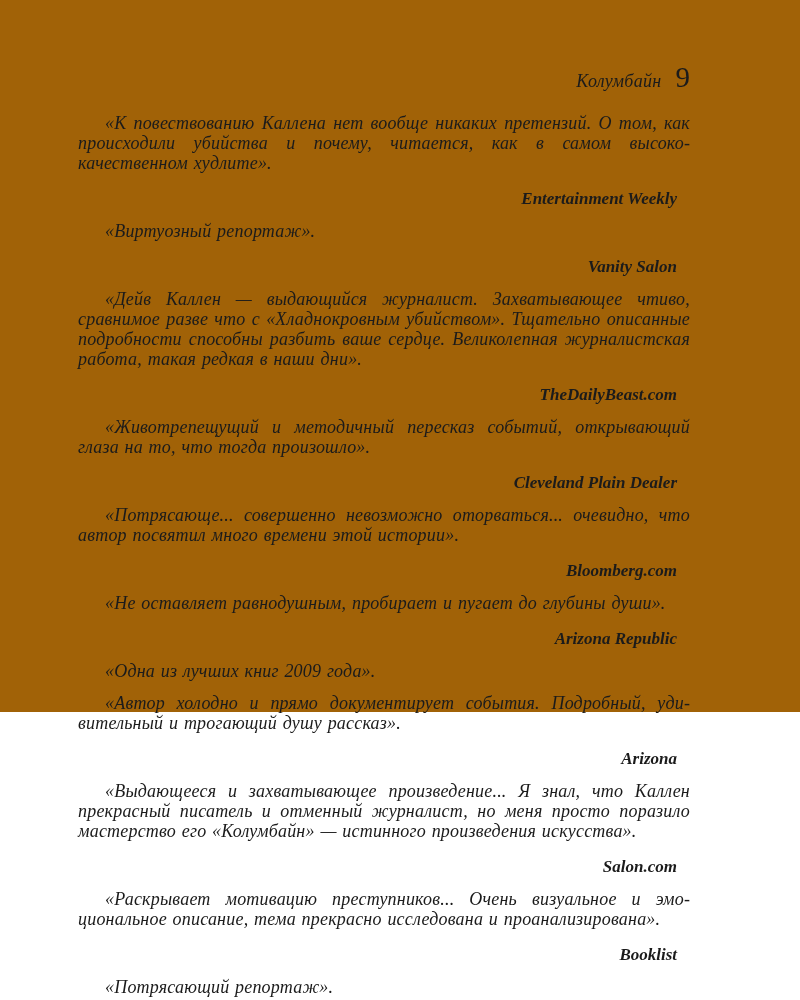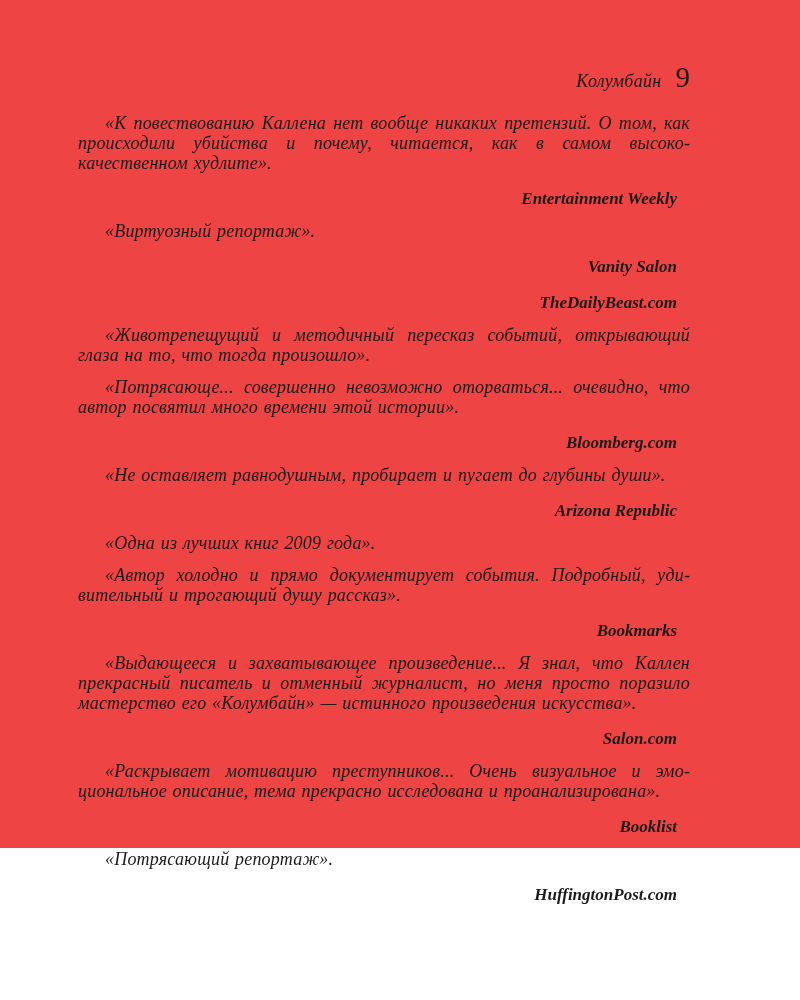--- a/index.html
+++ b/index.html
@@ -10,22 +10,22 @@
   body {
     width: 800px;
     height: 1000px;
     overflow: hidden;
     font-family: "Liberation Serif", "DejaVu Serif", serif;
     color: #1b1b1b;
   }
   .page {
     position: relative;
     width: 800px;
-    height: 848px;
-    background: #ef4444;
+    height: 712px;
+    background: #a16207;
   }
   .content {
     position: absolute;
     top: 64px;
     left: 78px;
     width: 612px;
   }
   .running-header {
     display: flex;
     justify-content: flex-end;
@@ -79,39 +79,41 @@
     <div id="quotes">
         <div class="quote-block">
           <p class="quote-text">«К повествованию Каллена нет вообще никаких претензий. О том, как происходили убийства и почему, читается, как в самом высоко­качественном худлите».</p>
           <p class="attribution">Entertainment Weekly</p>
         </div>
         <div class="quote-block">
           <p class="quote-text">«Виртуозный репортаж».</p>
           <p class="attribution">Vanity Salon</p>
         </div>
         <div class="quote-block">
+          <p class="quote-text">«Дейв Каллен — выдающийся журналист. Захватывающее чтиво, сравнимое разве что с «Хладнокровным убийством». Тщательно опи­санные подробности способны разбить ваше сердце. Великолепная журналистская работа, такая редкая в наши дни».</p>
           <p class="attribution">TheDailyBeast.com</p>
         </div>
         <div class="quote-block">
           <p class="quote-text">«Животрепещущий и методичный пересказ событий, открываю­щий глаза на то, что тогда произошло».</p>
+          <p class="attribution">Cleveland Plain Dealer</p>
         </div>
         <div class="quote-block">
           <p class="quote-text">«Потрясающе... совершенно невозможно оторваться... очевидно, что автор посвятил много времени этой истории».</p>
           <p class="attribution">Bloomberg.com</p>
         </div>
         <div class="quote-block">
           <p class="quote-text">«Не оставляет равнодушным, пробирает и пугает до глубины души».</p>
           <p class="attribution">Arizona Republic</p>
         </div>
         <div class="quote-block">
           <p class="quote-text">«Одна из лучших книг 2009 года».</p>
         </div>
         <div class="quote-block">
           <p class="quote-text">«Автор холодно и прямо документирует события. Подробный, уди­вительный и трогающий душу рассказ».</p>
-          <p class="attribution">Bookmarks</p>
+          <p class="attribution">Arizona</p>
         </div>
         <div class="quote-block">
           <p class="quote-text">«Выдающееся и захватывающее произведение... Я знал, что Кал­лен прекрасный писатель и отменный журналист, но меня просто по­разило мастерство его «Колумбайн» — истинного произведения ис­кусства».</p>
           <p class="attribution">Salon.com</p>
         </div>
         <div class="quote-block">
           <p class="quote-text">«Раскрывает мотивацию преступников... Очень визуальное и эмо­циональное описание, тема прекрасно исследована и проанализи­рована».</p>
           <p class="attribution">Booklist</p>
         </div>
         <div class="quote-block">

